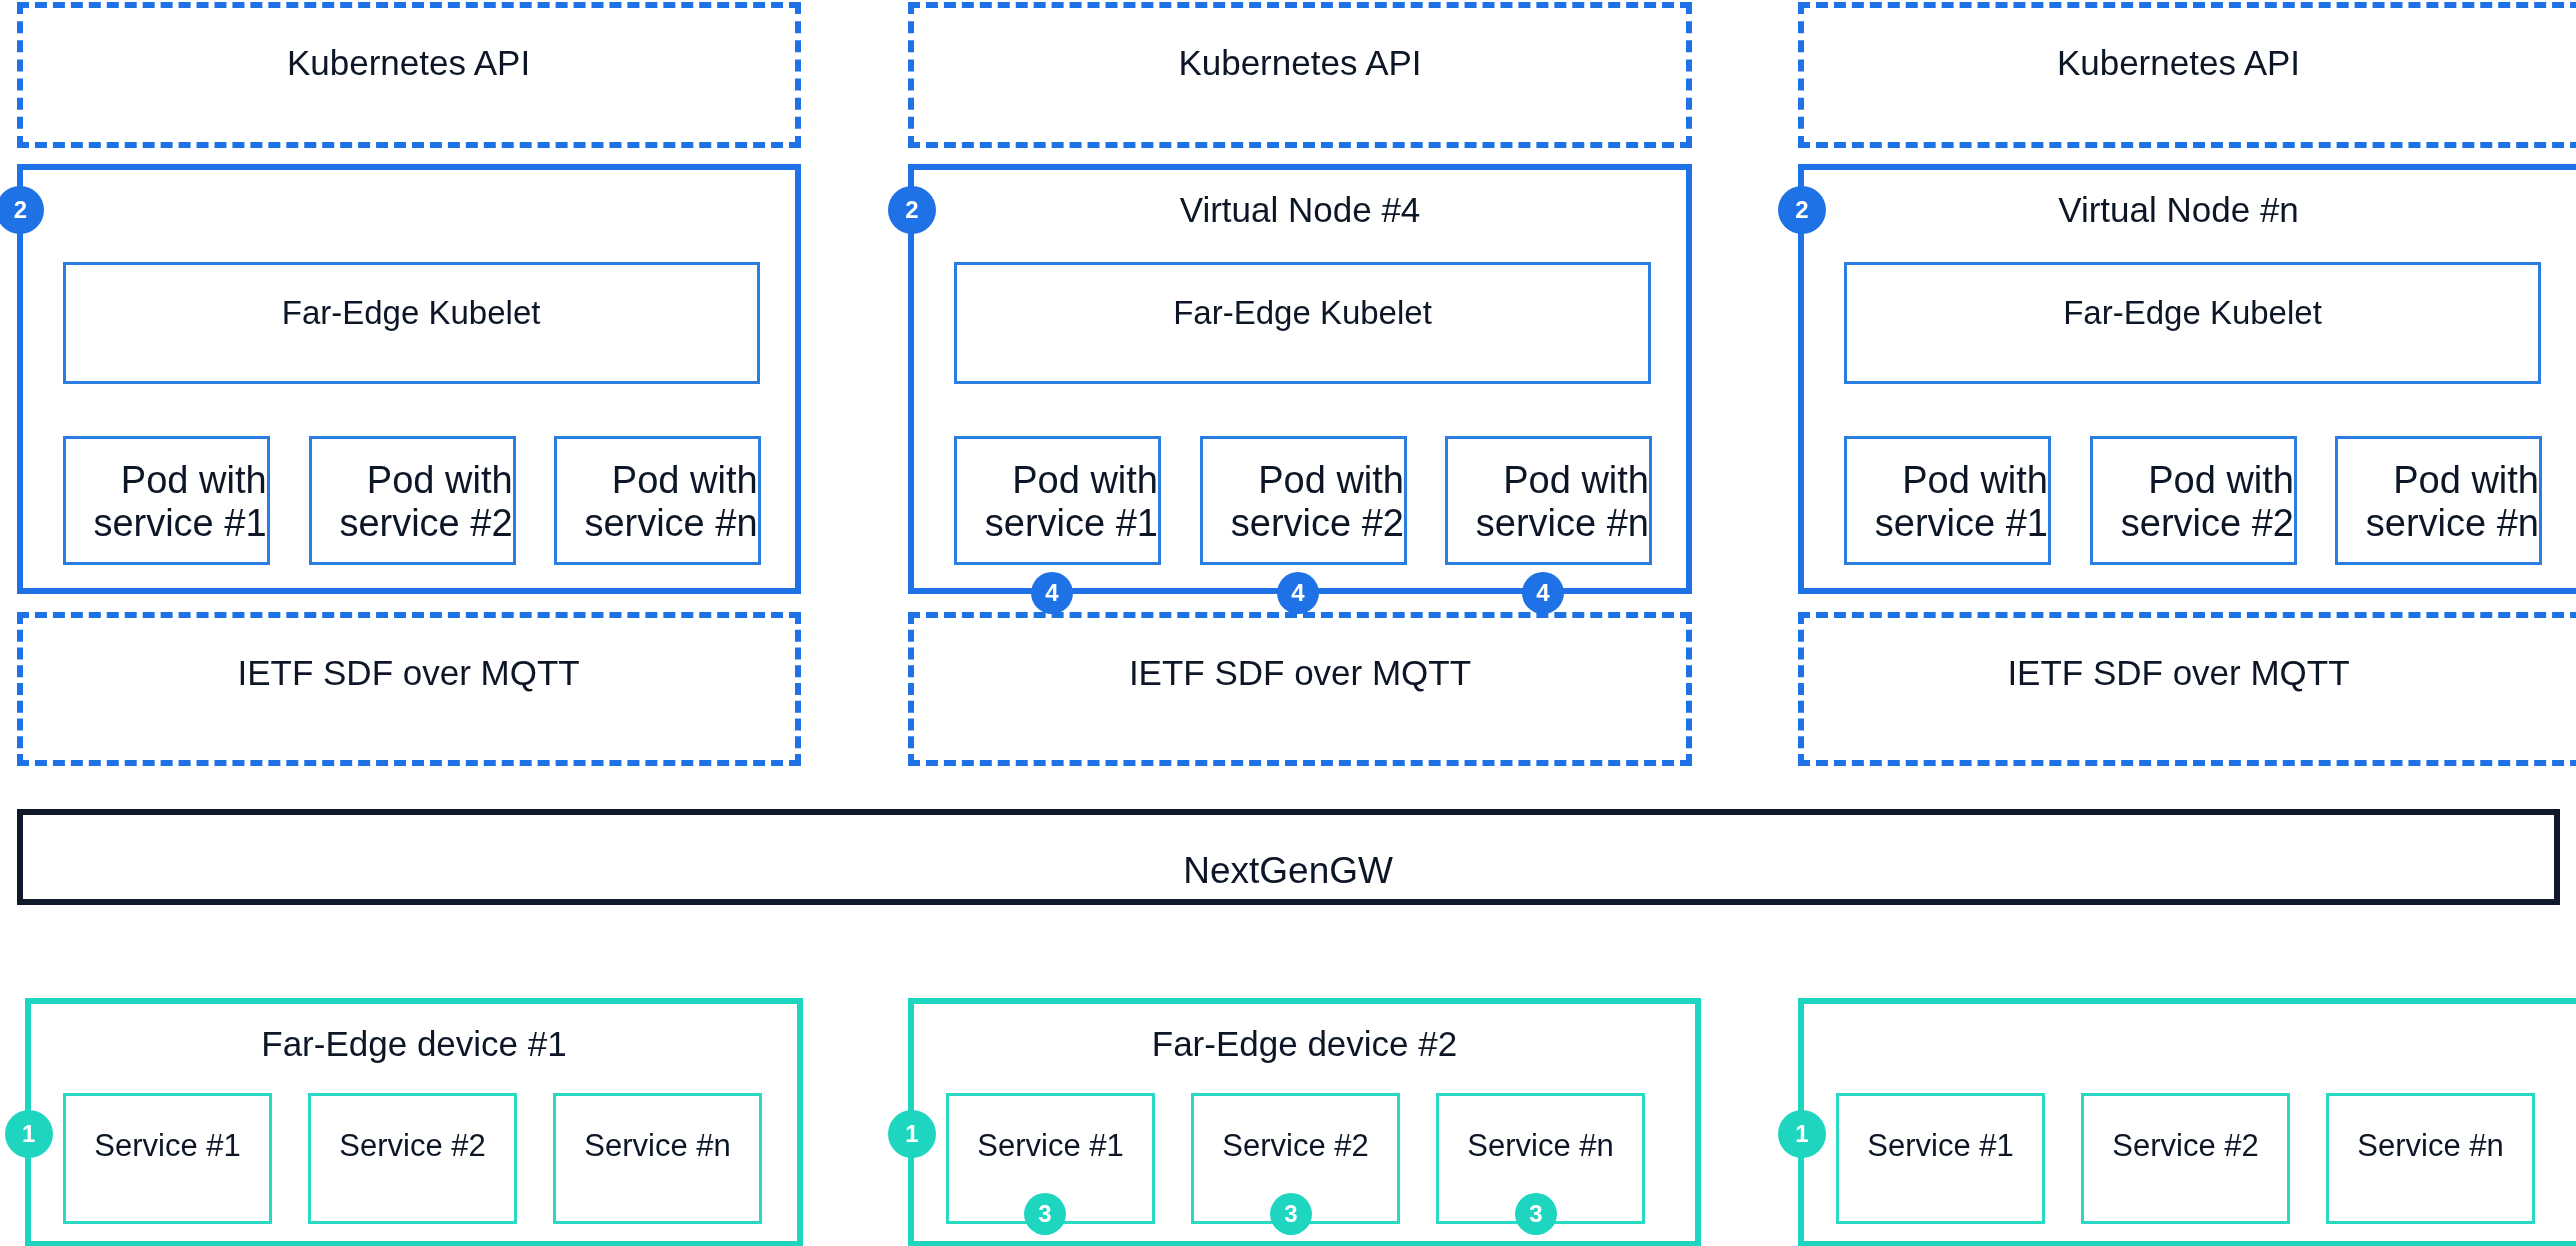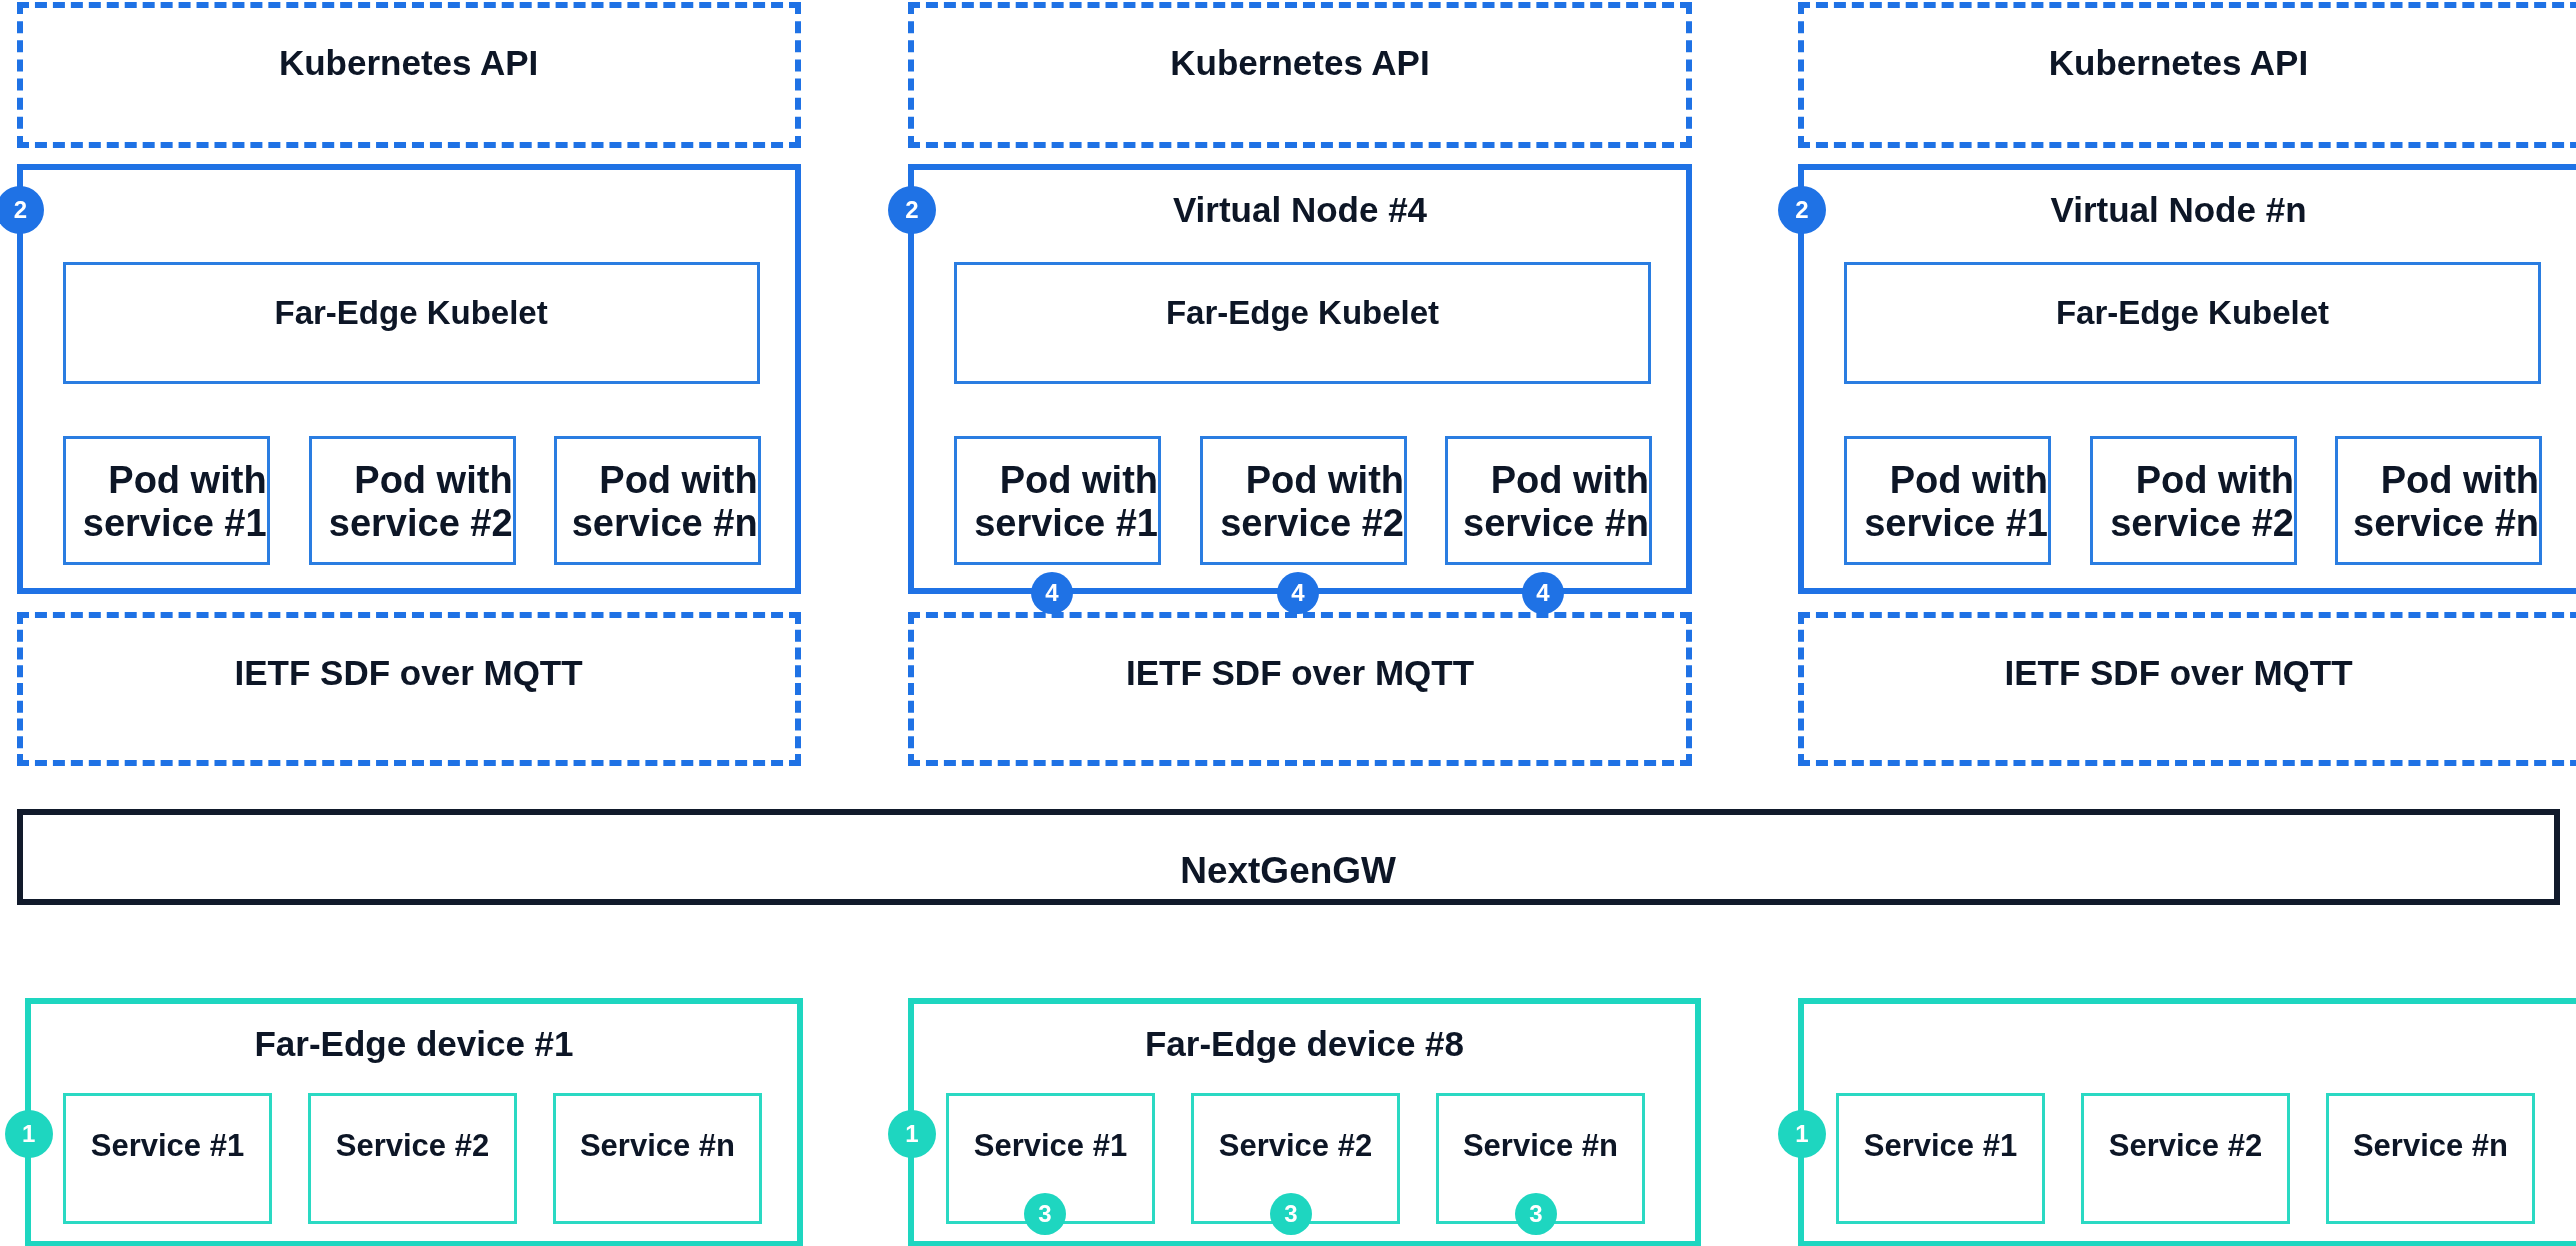--- a/index.html
+++ b/index.html
@@ -22,21 +22,21 @@
   
   .box {
     position: absolute;
     box-sizing: border-box;
     background: transparent;
   }
   .lbl {
     position: absolute;
     left: 0; right: 0;
     text-align: center;
-    font-weight: 700;
+    font-weight: 400;
     color: #0d1626;
     white-space: pre;
     line-height: 1.12;
   }
 
   
   .k8s-api {
     border: 6.5px dashed #1f72e5;
   }
   .k8s-api .lbl {
@@ -238,21 +238,21 @@
     <div class="box service" style="left:277px; top:89px; width:209px; height:131px;">
       <div class="lbl">Service #2</div>
     </div>
     <div class="box service" style="left:522px; top:89px; width:209px; height:131px;">
       <div class="lbl">Service #n</div>
     </div>
   </div>
   <div class="badge teal sz-lg" style="left:4.6px; top:1110px;">1</div>
 
   <div class="box device" style="left:908px; top:998px; width:793px; height:249px;">
-    <div class="lbl title">Far-Edge device #8</div>
+    <div class="lbl title">Far-Edge device #2</div>
 
     <div class="box service" style="left:32px; top:89px; width:209px; height:131px;">
       <div class="lbl">Service #1</div>
     </div>
     <div class="box service" style="left:277px; top:89px; width:209px; height:131px;">
       <div class="lbl">Service #2</div>
     </div>
     <div class="box service" style="left:522px; top:89px; width:209px; height:131px;">
       <div class="lbl">Service #n</div>
     </div>

